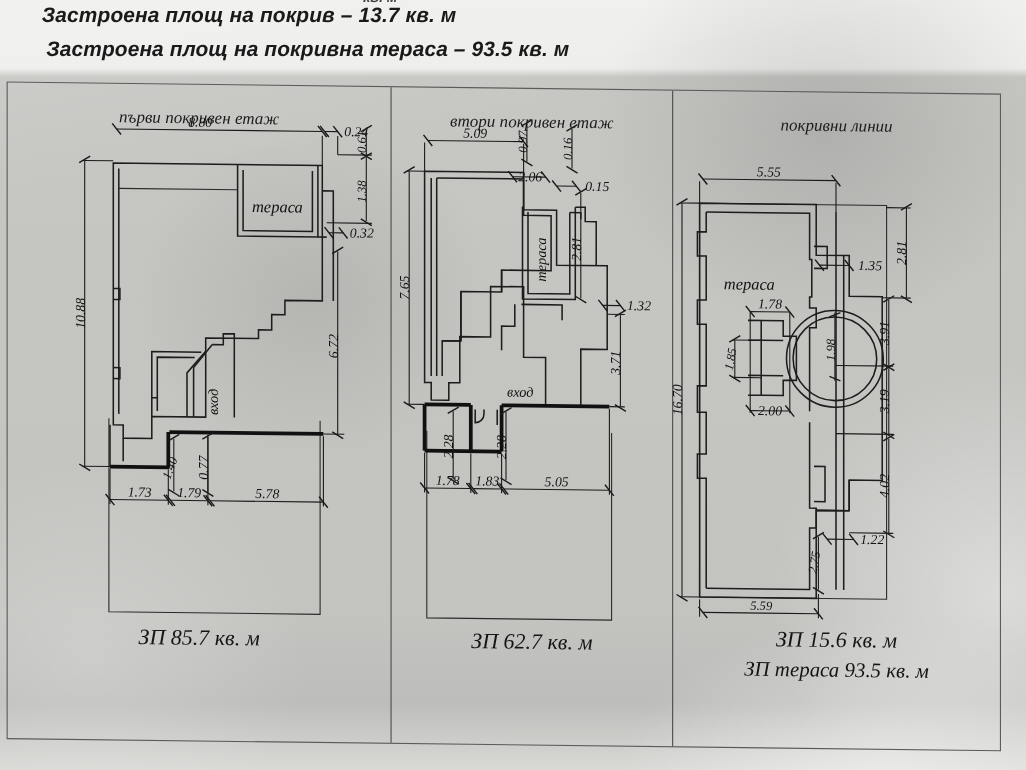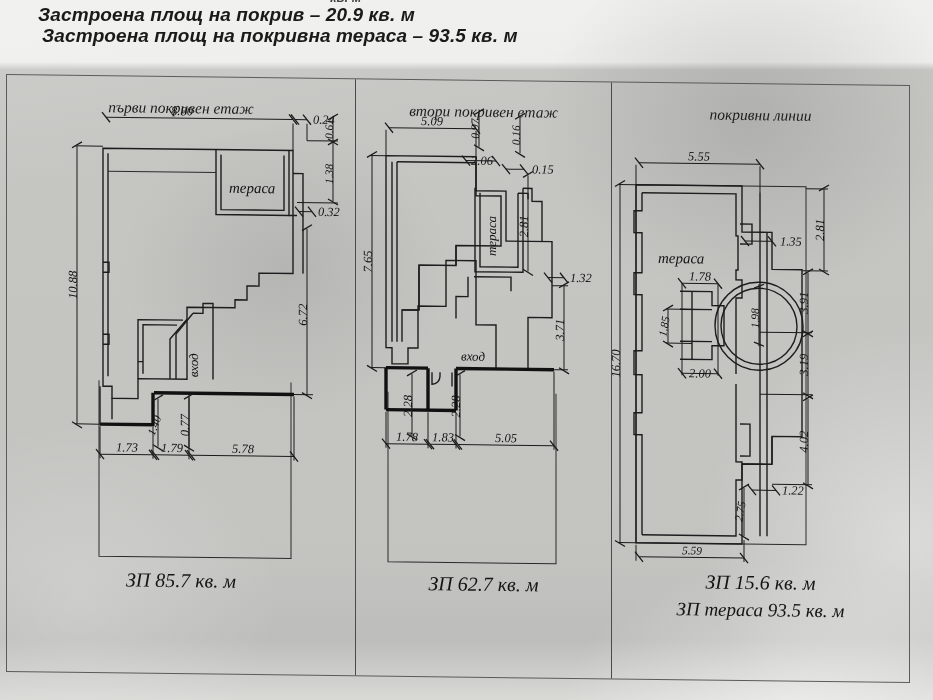--- a/index.html
+++ b/index.html
@@ -32,21 +32,21 @@
   
   #header{position:absolute;left:0;top:0;width:933px;height:64px;}
   .hdr-line{
     position:absolute;
     font-family:"Liberation Sans",sans-serif;
     font-weight:bold;font-style:italic;
     color:#1a1a1a;white-space:nowrap;
   }
   #hdr-cut{left:330px;top:-10px;font-size:13px;color:#2a2a2a;opacity:.85;}
   #hdr1{left:38px;top:4px;font-size:19px;letter-spacing:.1px;}
-  #hdr2{left:42px;top:25px;font-size:19px;letter-spacing:.1px;}
+  #hdr2{left:42px;top:35px;font-size:19px;letter-spacing:.1px;}
 
   
   #frame{
     position:absolute;left:6px;top:74px;width:902px;height:596px;
     border:1px solid #5b5b5b;
     transform:skewY(0.7deg);
     transform-origin:left top;
   }
   #frame-inner{position:absolute;inset:0;}
   .vdiv{position:absolute;top:0;bottom:0;width:1px;background:#4a4a4a;}
@@ -86,21 +86,21 @@
 
 <div id="paper"></div>
 <div class="blotch" id="b1"></div>
 <div class="blotch" id="b4"></div>
 <div class="blotch" id="b2"></div>
 <div class="blotch" id="b3"></div>
 <div class="blotch" id="b5"></div>
 
 <div id="header">
   <div class="hdr-line" id="hdr-cut">кв. м</div>
-  <div class="hdr-line" id="hdr1">Застроена площ на покрив – 20.9 кв. м</div>
+  <div class="hdr-line" id="hdr1">Застроена площ на покрив – 13.7 кв. м</div>
   <div class="hdr-line" id="hdr2">Застроена площ на покривна тераса – 93.5 кв. м</div>
 </div>
 
 <div id="frame">
   <div id="frame-inner">
 
     <div class="vdiv" style="left:348px;"></div>
     <div class="vdiv" style="left:604px;"></div>
 
     <div class="panel" id="panel1" style="left:0;width:348px;">

